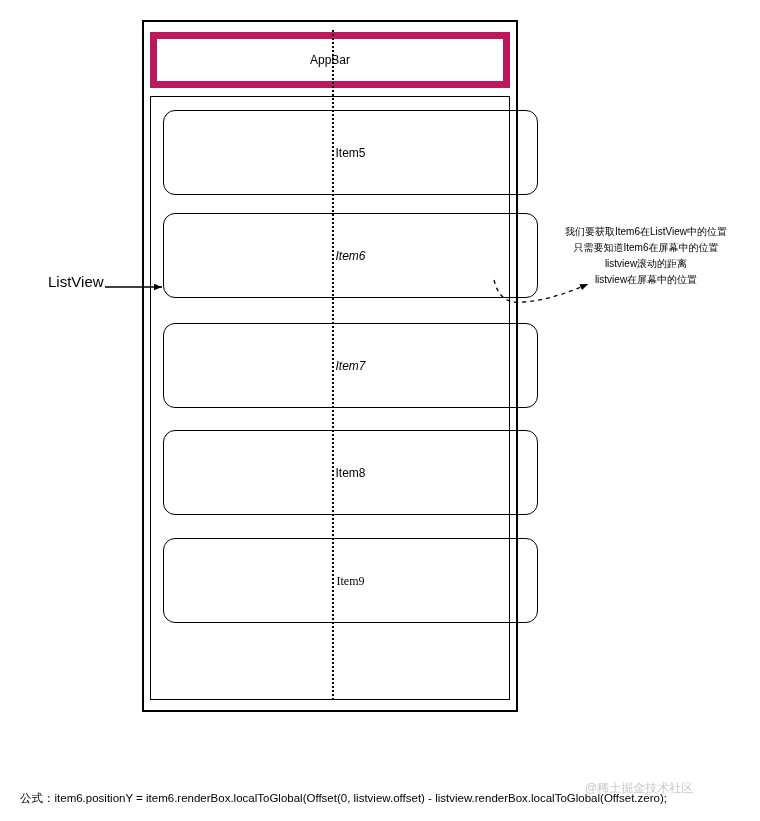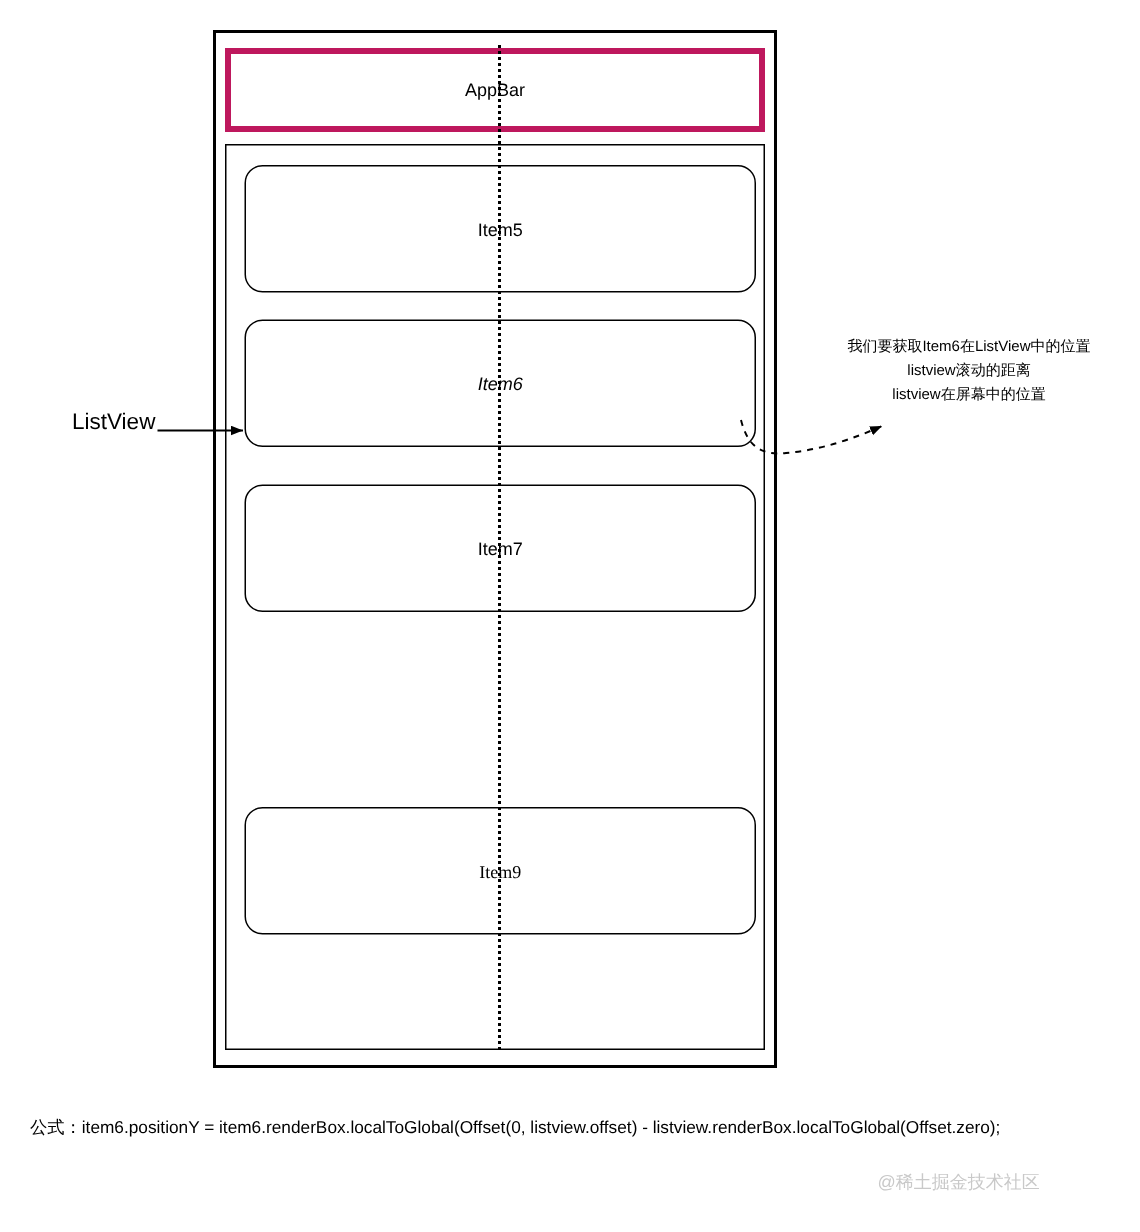--- a/index.html
+++ b/index.html
@@ -36,21 +36,21 @@
     background: #ffffff;
   }
 
   
   .appbar {
     position: absolute;
     left: 150px;
     top: 32px;
     width: 360px;
     height: 56px;
-    border: 4px solid #be185d;
+    border: 7px solid #be185d;
     box-sizing: border-box;
     background: transparent;
   }
   .appbar-label {
     position: absolute;
     left: 0;
     top: 0;
     width: 100%;
     height: 100%;
     display: flex;
@@ -69,21 +69,21 @@
     height: 604px;
     border: 1px solid #000000;
     box-sizing: border-box;
     background: transparent;
   }
 
   
   .item-card {
     position: absolute;
     left: 163px;
-    width: 341px;
+    width: 375px;
     height: 85px;
     border: 1px solid #000000;
     border-radius: 12px;
     box-sizing: border-box;
     background: transparent;
   }
   .item-label {
     position: absolute;
     left: 0;
     top: 0;
@@ -126,21 +126,21 @@
     font-size: 10px;
     line-height: 16px;
     white-space: nowrap;
   }
   .annotation div { display: block; }
 
   
   .formula {
     position: absolute;
     left: 20px;
-    top: 744px;
+    top: 790px;
     font-size: 11.5px;
     line-height: 16px;
     white-space: nowrap;
   }
 
   
   .watermark {
     position: absolute;
     left: 585px;
     top: 782px;
@@ -173,33 +173,37 @@
   </div>
 
   <div class="listview-box"></div>
 
   <div class="item-card" style="top:110px;">
     <span class="item-label">Item5</span>
   </div>
   <div class="item-card" style="top:213px;font-style:italic;">
     <span class="item-label">Item6</span>
   </div>
-  <div class="item-card" style="top:323px;">
+  <div class="item-card" style="top:323px;font-style:italic;">
     <span class="item-label">Item7</span>
+  </div>
+  <div class="item-card" style="top:430px;">
+    <span class="item-label">Item8</span>
   </div>
   <div class="item-card" style="top:538px;font-family:Liberation Serif, serif;">
     <span class="item-label">Item9</span>
   </div>
 
   <div class="dotted-guide"></div>
 
   <div class="listview-tag">ListView</div>
 
   <div class="annotation">
     <div>我们要获取Item6在ListView中的位置</div>
+    <div>只需要知道Item6在屏幕中的位置</div>
     <div>listview滚动的距离</div>
     <div>listview在屏幕中的位置</div>
   </div>
 
   <div class="formula">公式：item6.positionY = item6.renderBox.localToGlobal(Offset(0, listview.offset) - listview.renderBox.localToGlobal(Offset.zero);</div>
 
   <div class="watermark">@稀土掘金技术社区</div>
 
   <svg class="overlay" viewBox="0 0 760 821">
     <defs>

